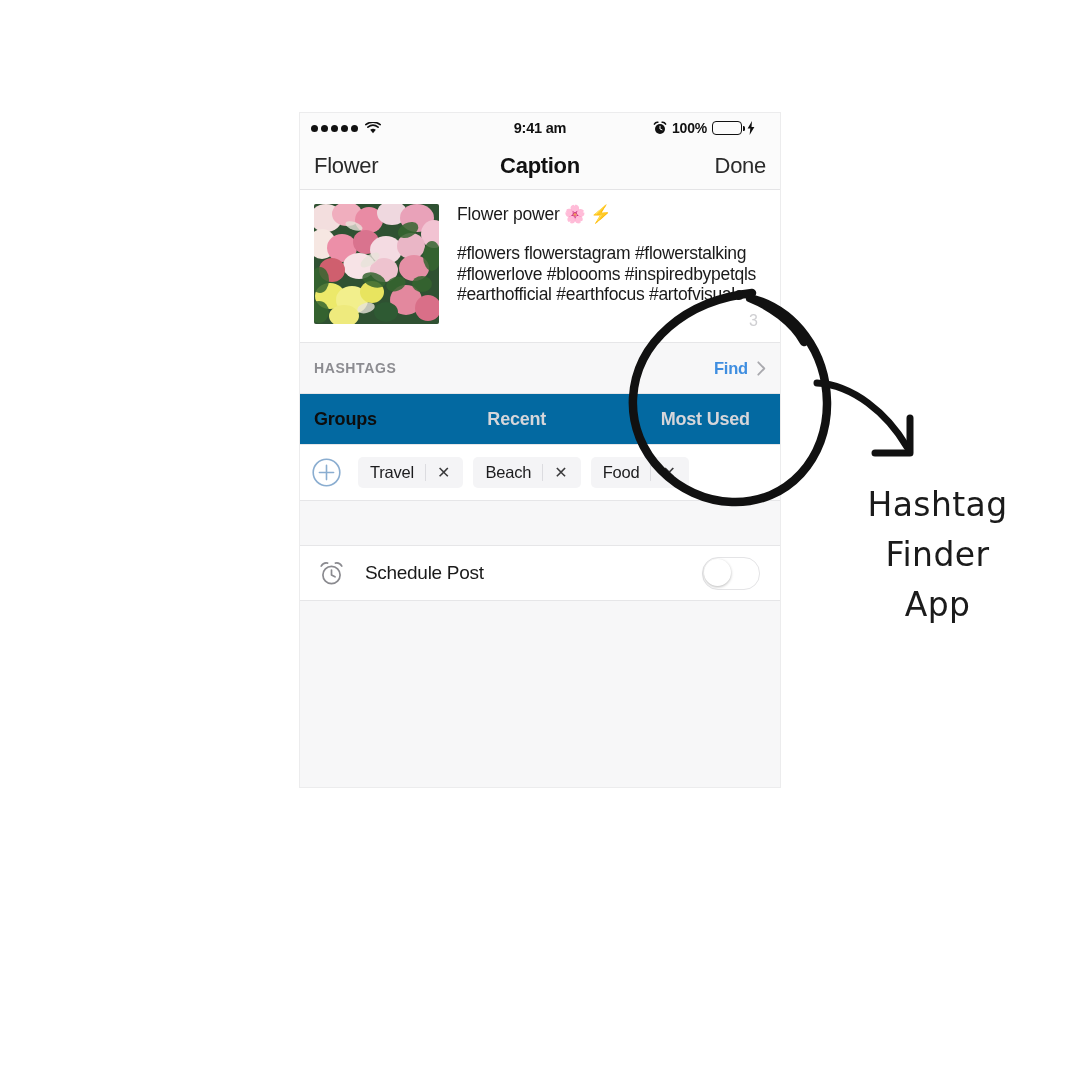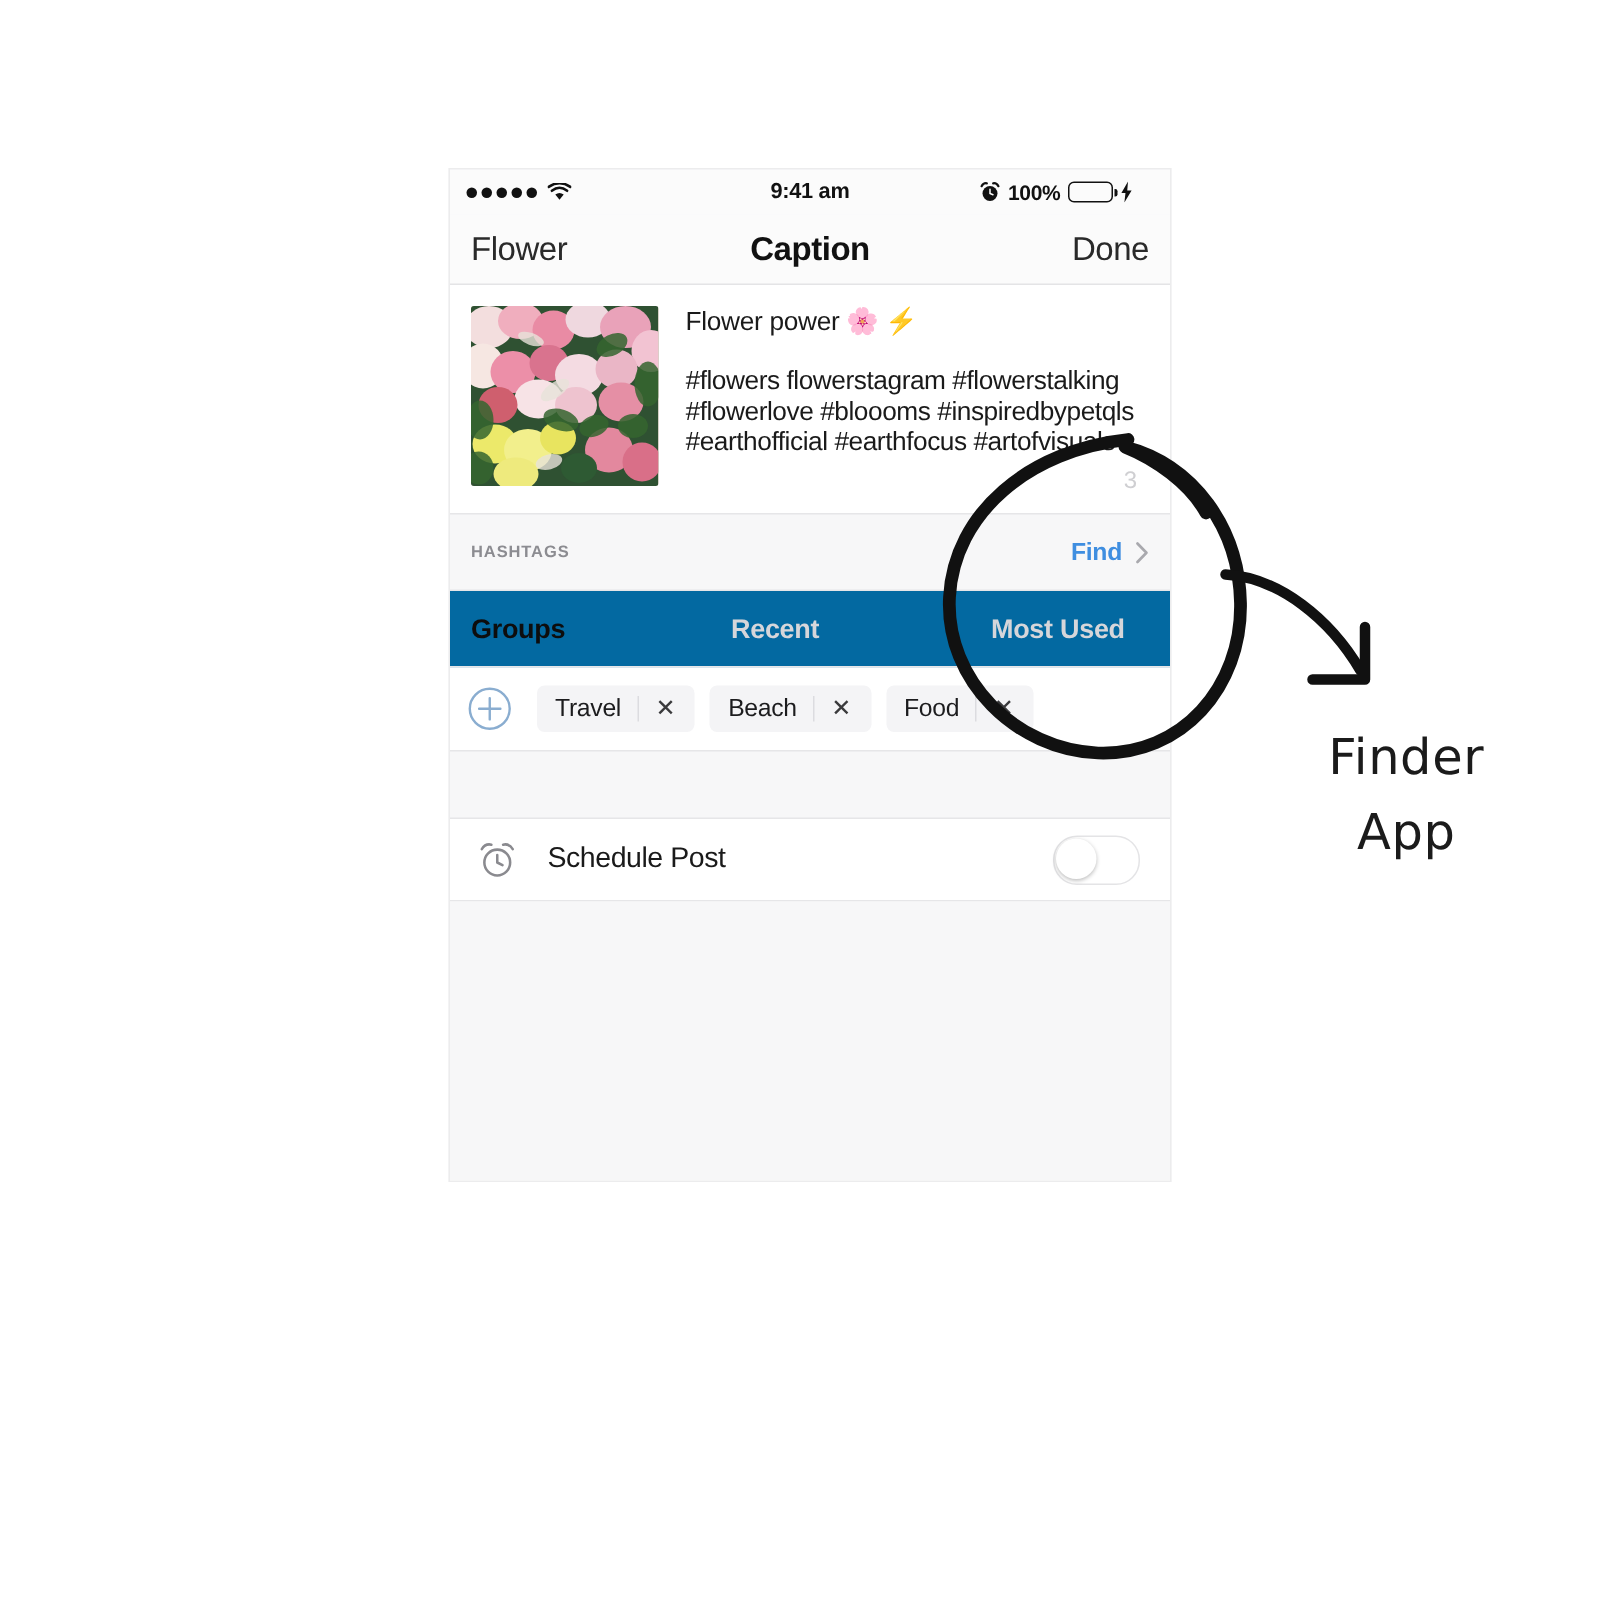--- a/index.html
+++ b/index.html
@@ -182,21 +182,21 @@
     border-top: 1px solid #e6e6e8;
     border-bottom: 1px solid #e6e6e8;
     height: 52px;
     display: flex;
     align-items: center;
     position: relative;
     padding: 0 14px;
     box-sizing: border-box;
   }
   .hashtags-label {
-    font-size: 11px;
+    font-size: 14px;
     font-weight: bold;
     letter-spacing: 0.6px;
     color: #8c8c91;
   }
   .find-wrap {
     position: absolute;
     right: 14px;
     display: flex;
     align-items: center;
     gap: 9px;
@@ -502,15 +502,16 @@
            C 206 72, 176 30, 130 18
            C 150 26, 173 42, 184 62" fill="none" stroke="#111" stroke-width="8.5" stroke-linecap="round" stroke-linejoin="round"></path>
 </svg>
 
 <svg id="annot-arrow" viewBox="0 0 140 120">
   <path d="M12 18 C 48 20, 82 48, 102 82" fill="none" stroke="#111" stroke-width="7" stroke-linecap="round"></path>
   <path d="M70 88 L105 88 L105 53" fill="none" stroke="#111" stroke-width="7" stroke-linecap="round" stroke-linejoin="round"></path>
 </svg>
 
 <div id="annot-text">
+  <div>Hashtag</div>
   <div>Finder</div>
   <div>App</div>
 </div>
 
 </body></html>

